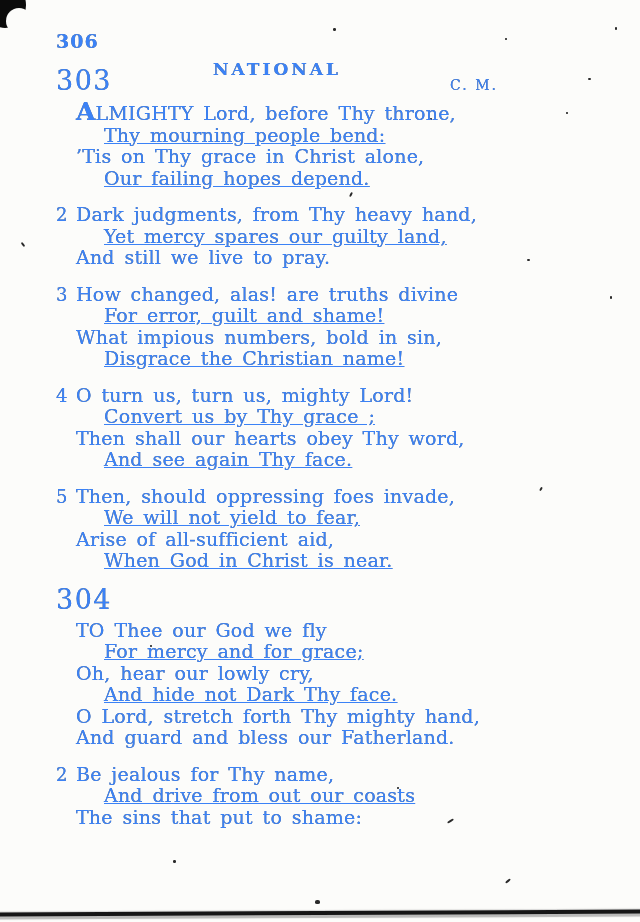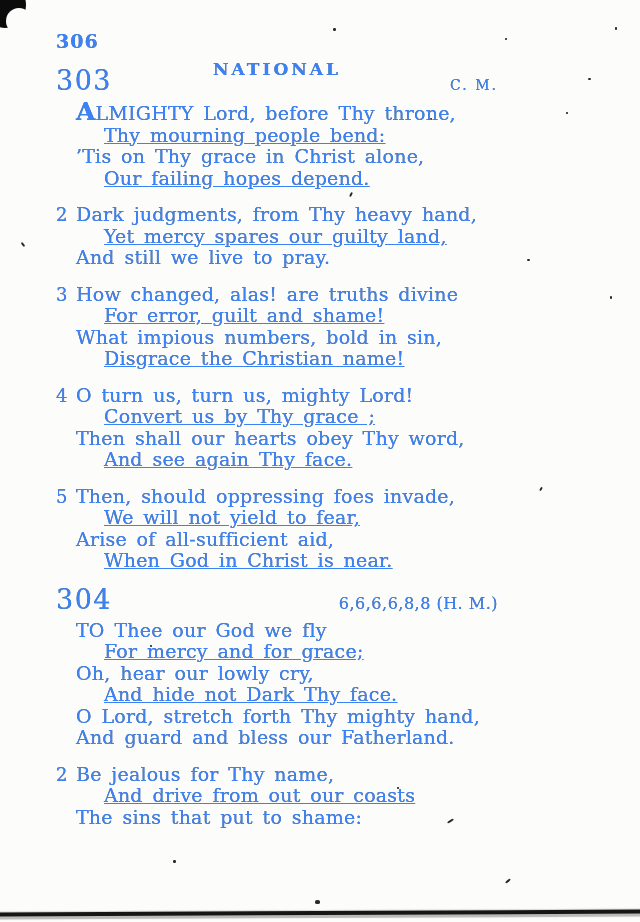--- a/index.html
+++ b/index.html
@@ -212,21 +212,20 @@
         <div class="line">Then, should oppressing foes invade,</div>
         <div class="line">We will not yield to fear,</div>
         <div class="line">Arise of all-sufficient aid,</div>
         <div class="line">When God in Christ is near.</div>
       </div>
     </div>
 
     <div class="hymn">
       <div class="hymn-header second">
         <span class="hymn-number">304</span>
-        <span class="hymn-meter long">6,6,6,6,8,8 (H. M.)</span>
       </div>
 
       <div class="stanza">
         <div class="line">TO Thee our God we fly</div>
         <div class="line">For mercy and for grace;</div>
         <div class="line">Oh, hear our lowly cry,</div>
         <div class="line">And hide not Dark Thy face.</div>
         <div class="line">O Lord, stretch forth Thy mighty hand,</div>
         <div class="line">And guard and bless our Fatherland.</div>
       </div>

